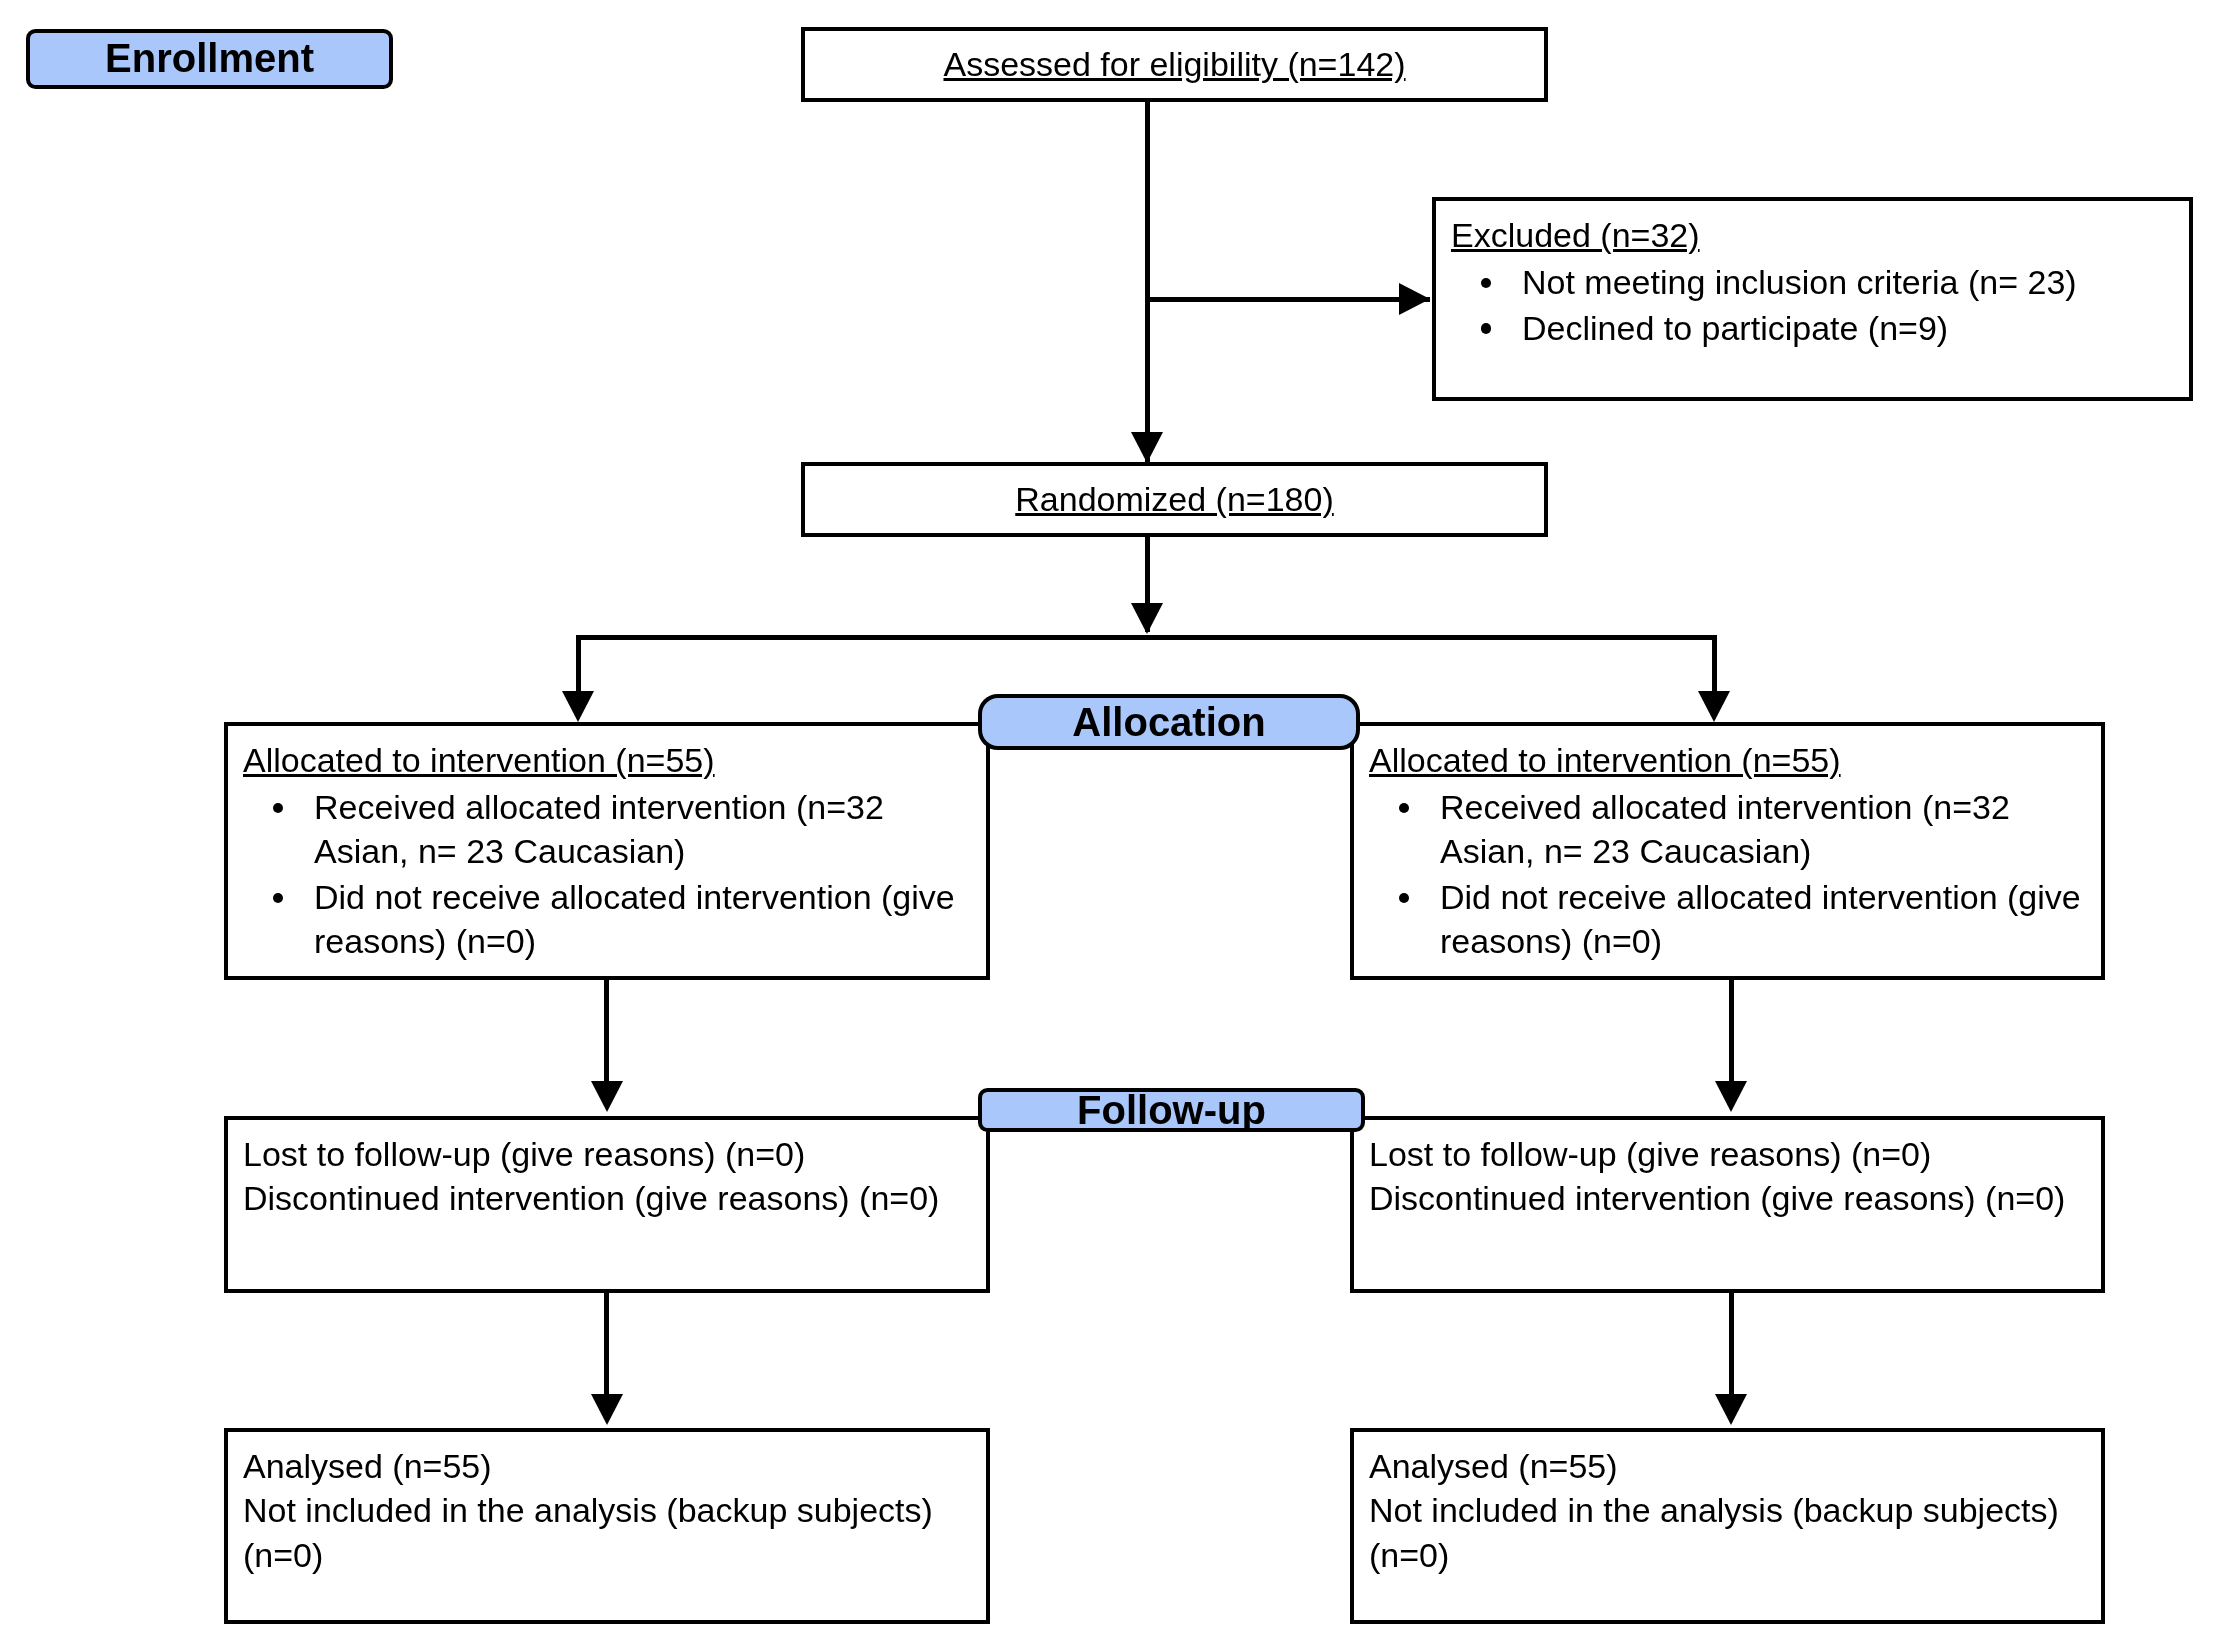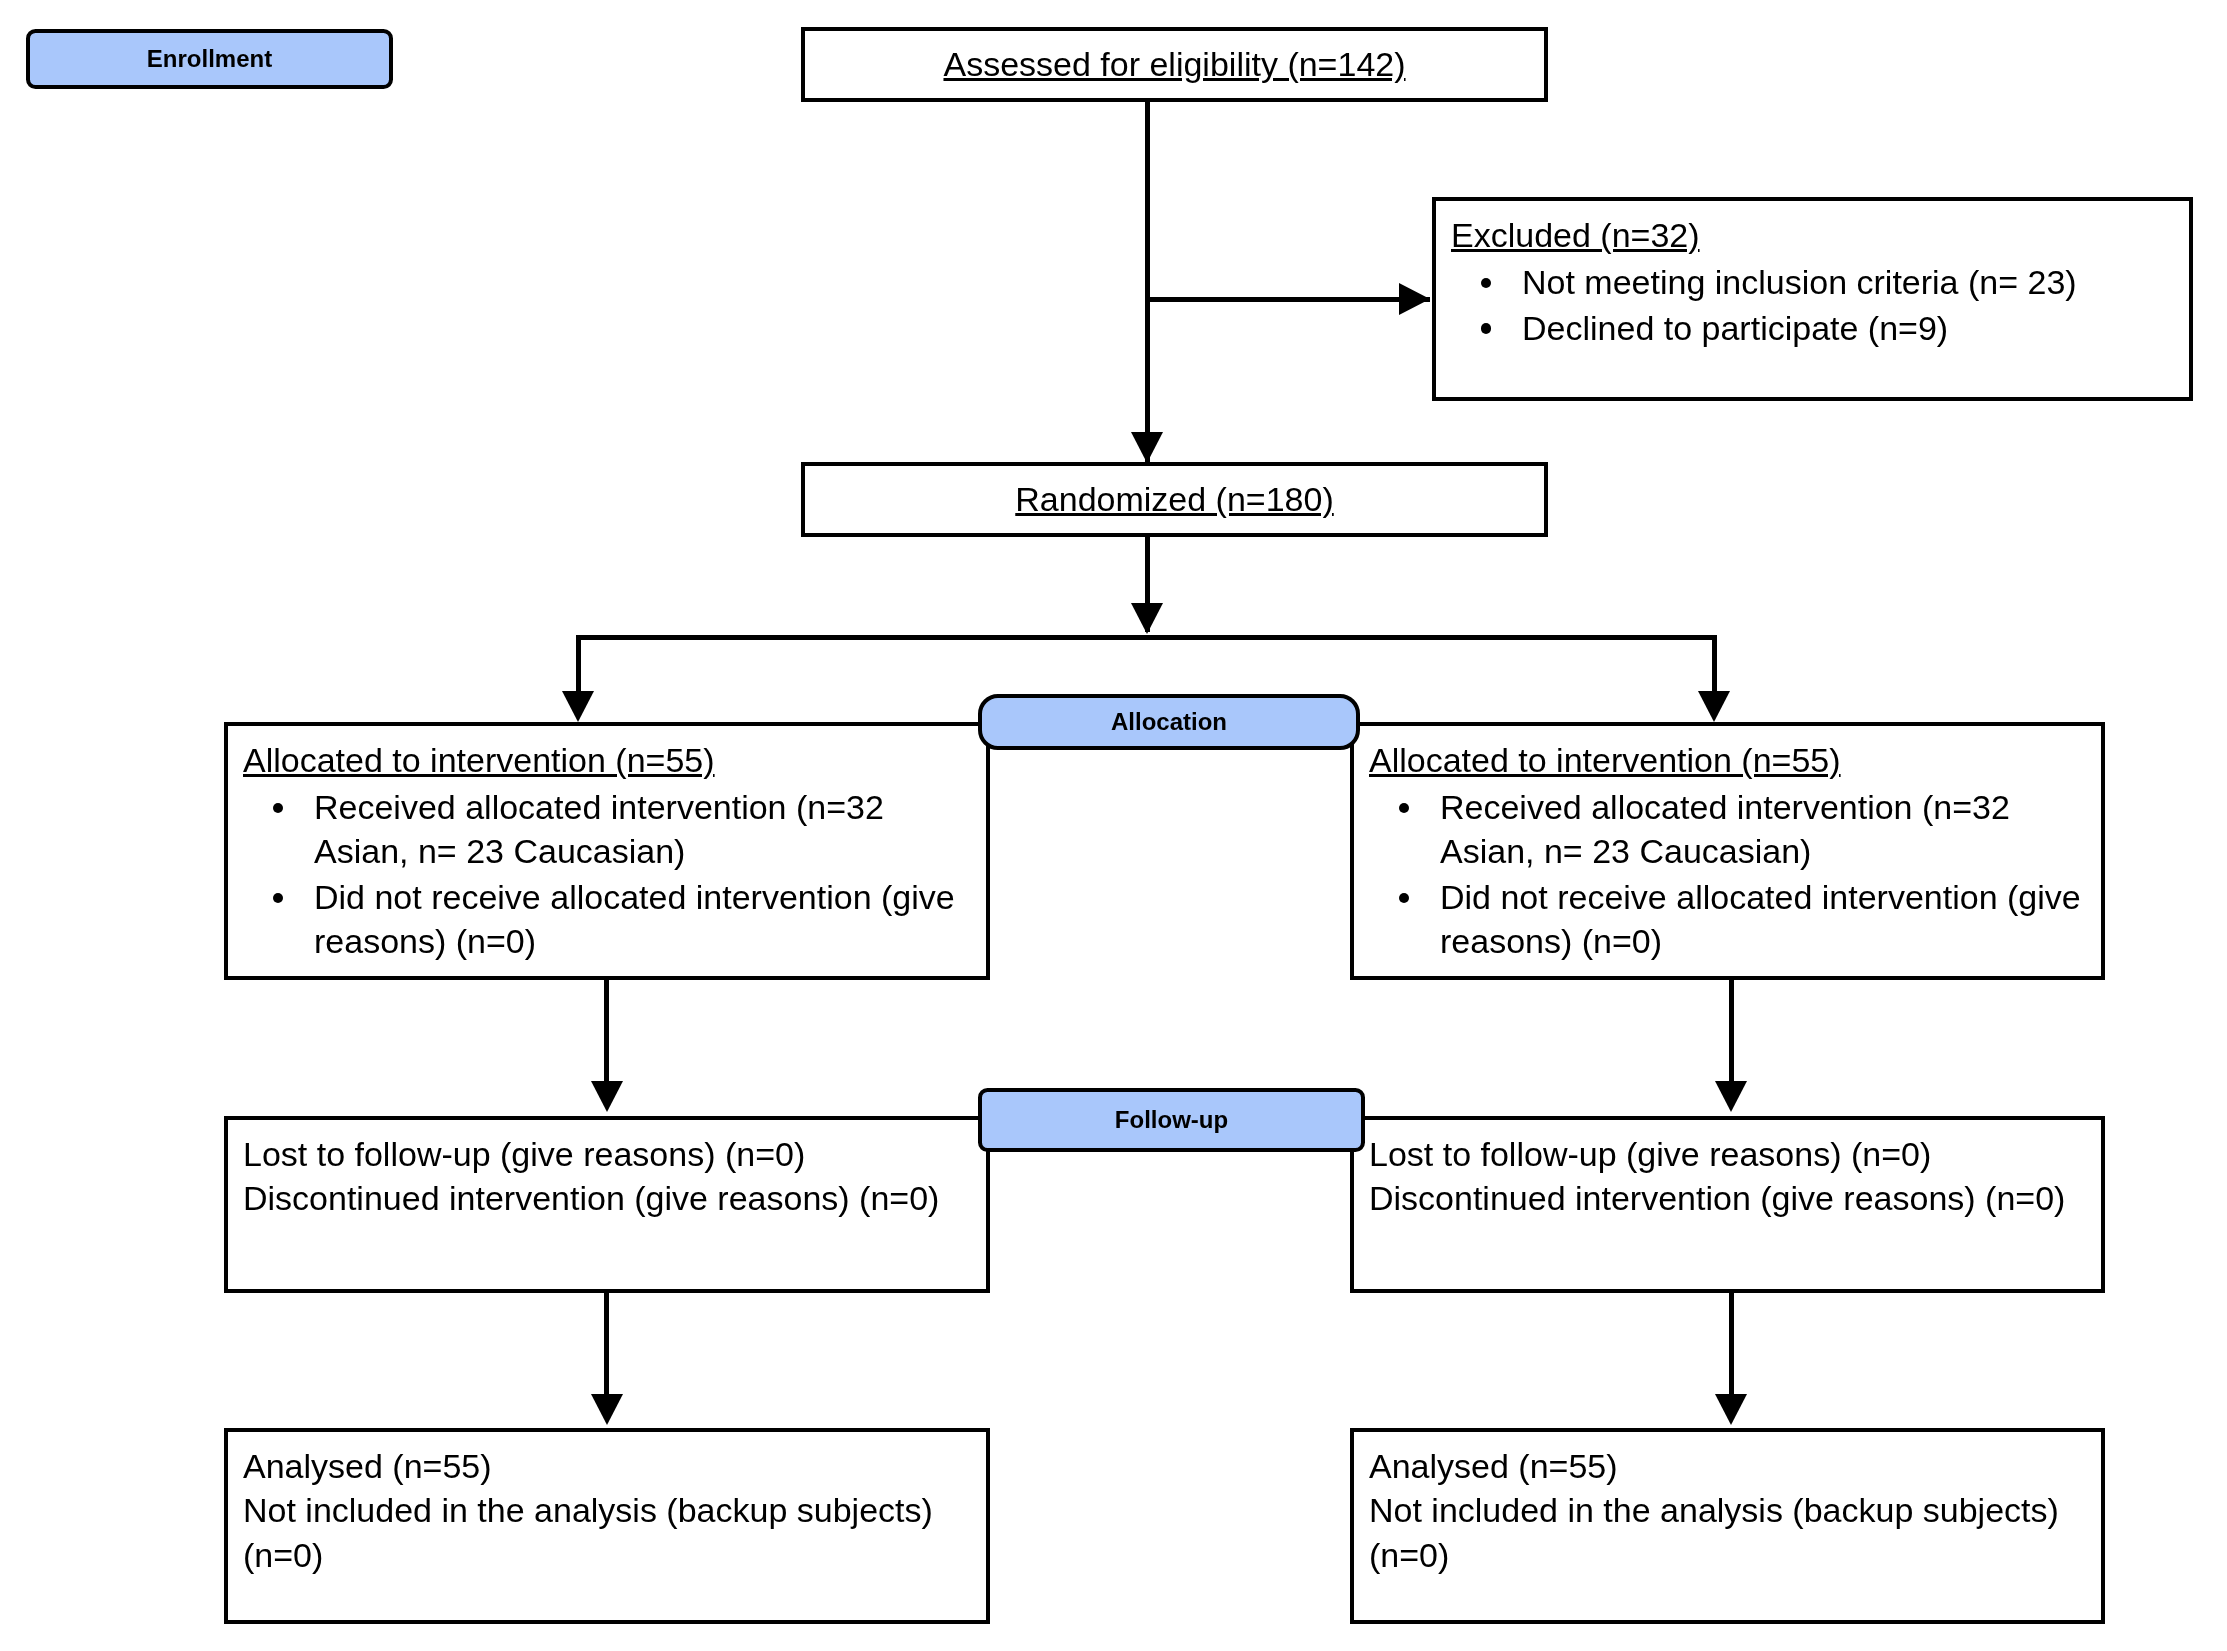--- a/index.html
+++ b/index.html
@@ -63,21 +63,21 @@
   }
   .stage {
     position: absolute;
     box-sizing: border-box;
     background: #A9C7FB;
     border: 4.1px solid #000000;
     border-radius: 9.5px;
     display: flex;
     align-items: center;
     justify-content: center;
-    font-size: 24px;
+    font-size: 40px;
     font-weight: bold;
     color: #000000;
     z-index: 40;
   }
   .line-v {
     position: absolute;
     width: 4.8px;
     background: #000000;
     z-index: 5;
   }
@@ -181,21 +181,21 @@
         <span>Did not receive allocated intervention (give reasons) (n=0)</span>
       </li>
     </ul>
   </div>
 
   <div class="line-v" style="left:604px; top:980px; height:109px;"></div>
   <div class="arrow-down" style="left:591px; top:1081px;"></div>
   <div class="line-v" style="left:1729px; top:980px; height:109px;"></div>
   <div class="arrow-down" style="left:1715px; top:1081px;"></div>
 
-  <div class="stage" style="left:978px; top:1088px; width:387px; height:64px;">
+  <div class="stage" style="left:978px; top:1088px; width:387px; height:44px;">
     <span>Follow-up</span>
   </div>
 
   <div class="box" style="left:224px; top:1116px; width:766px; height:177px;">
     <span class="plain">Lost to follow-up (give reasons) (n=0)</span>
     <span class="plain">Discontinued intervention (give reasons) (n=0)</span>
   </div>
 
   <div class="box" style="left:1350px; top:1116px; width:755px; height:177px;">
     <span class="plain">Lost to follow-up (give reasons) (n=0)</span>

